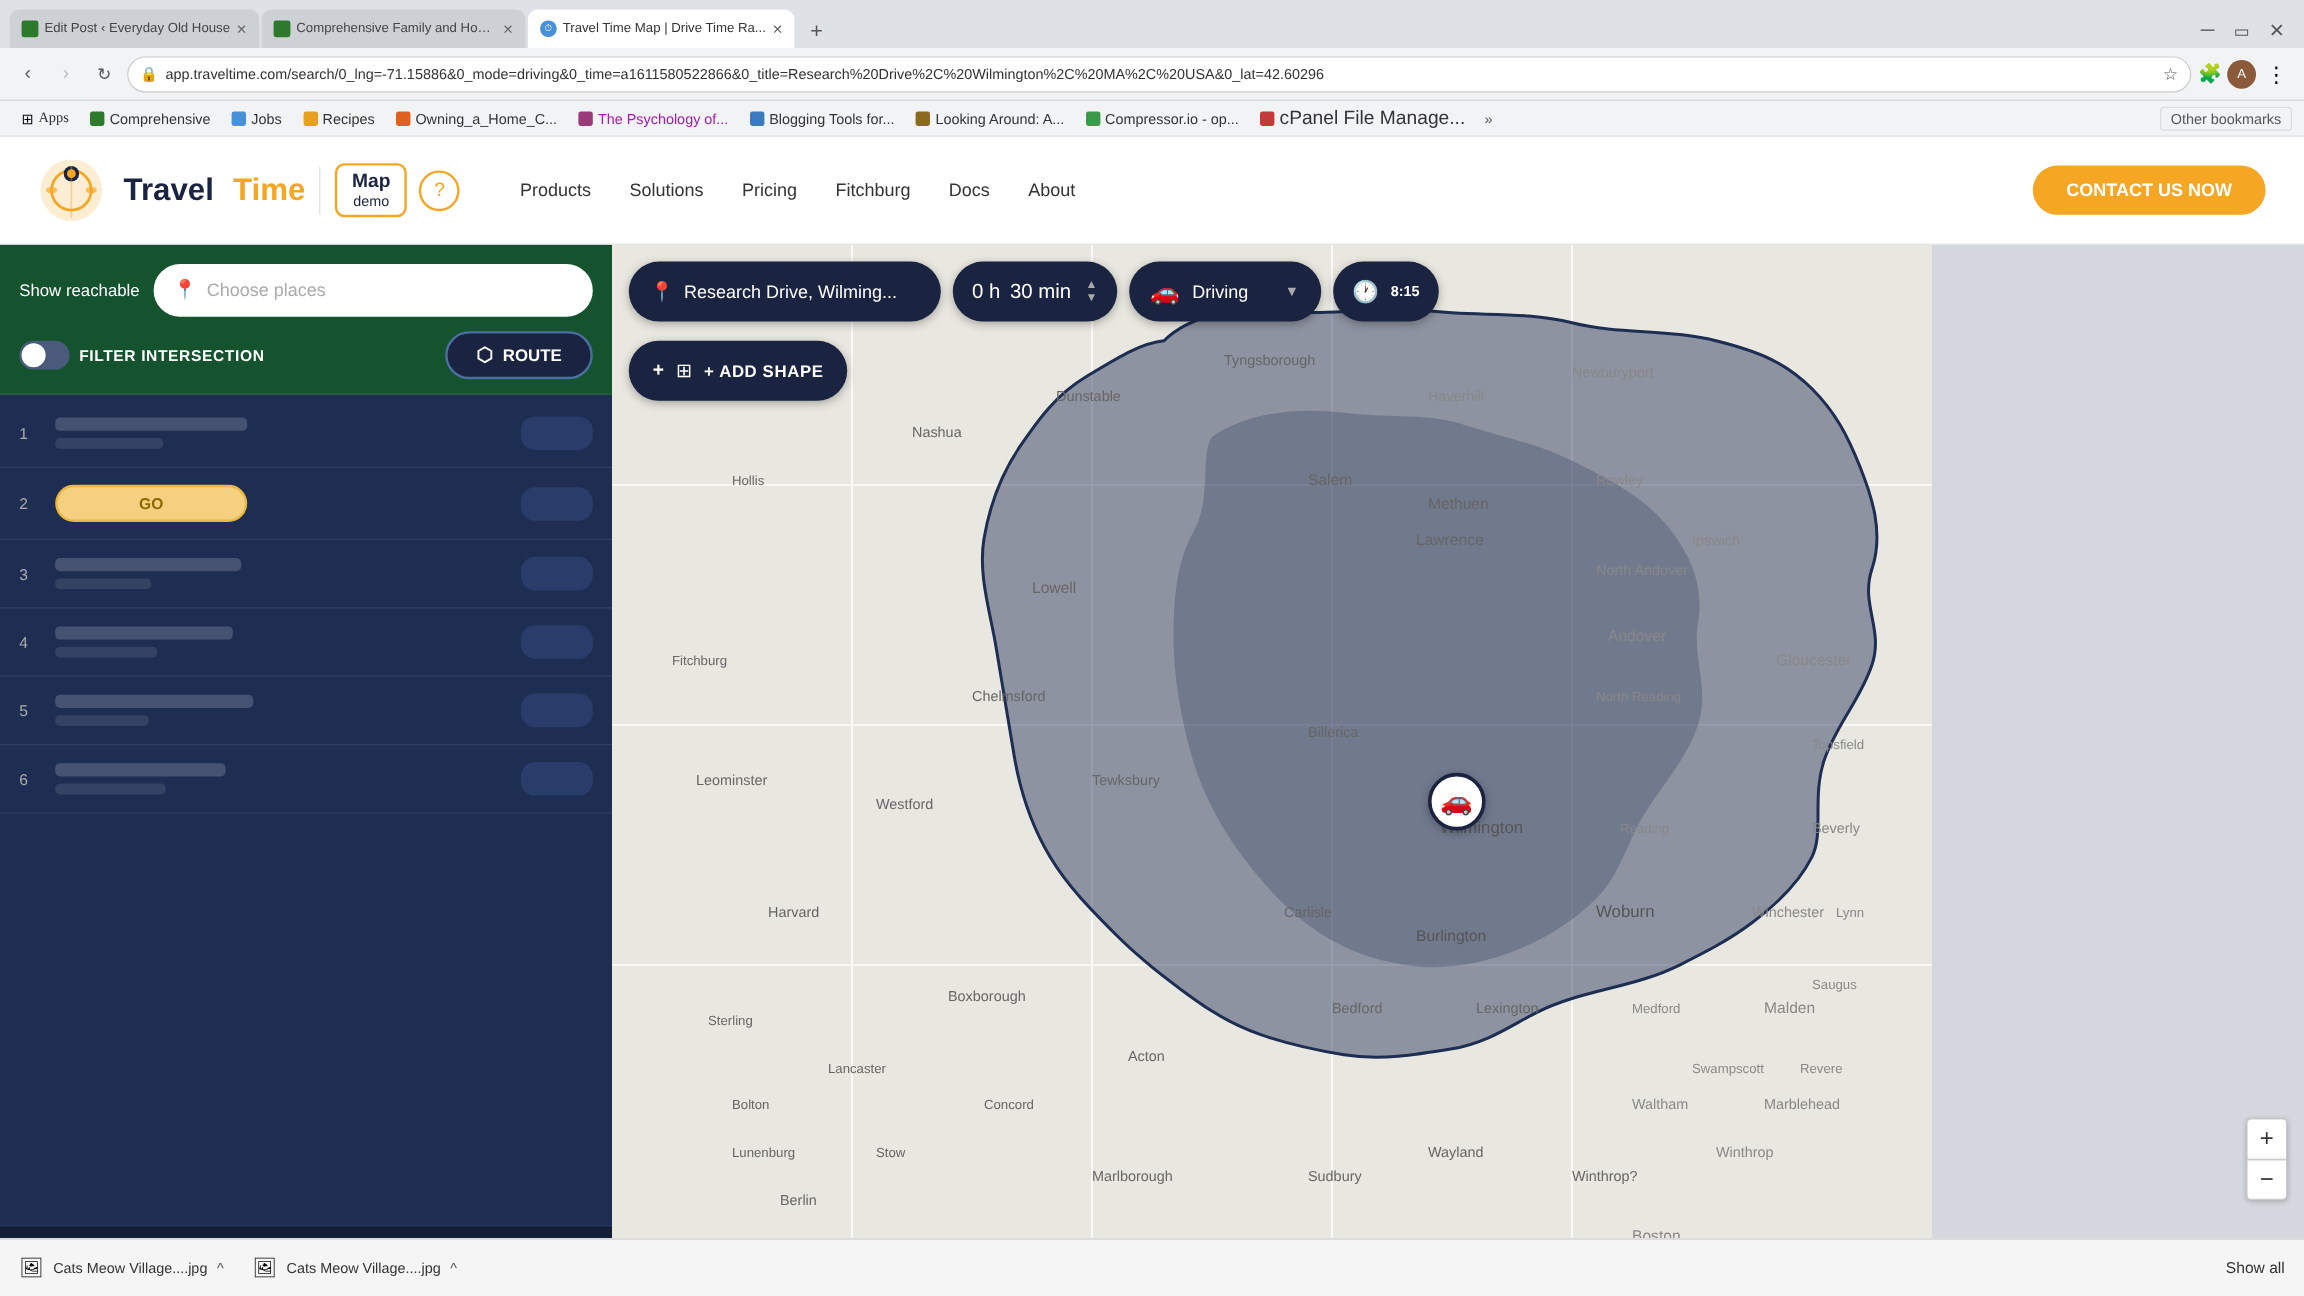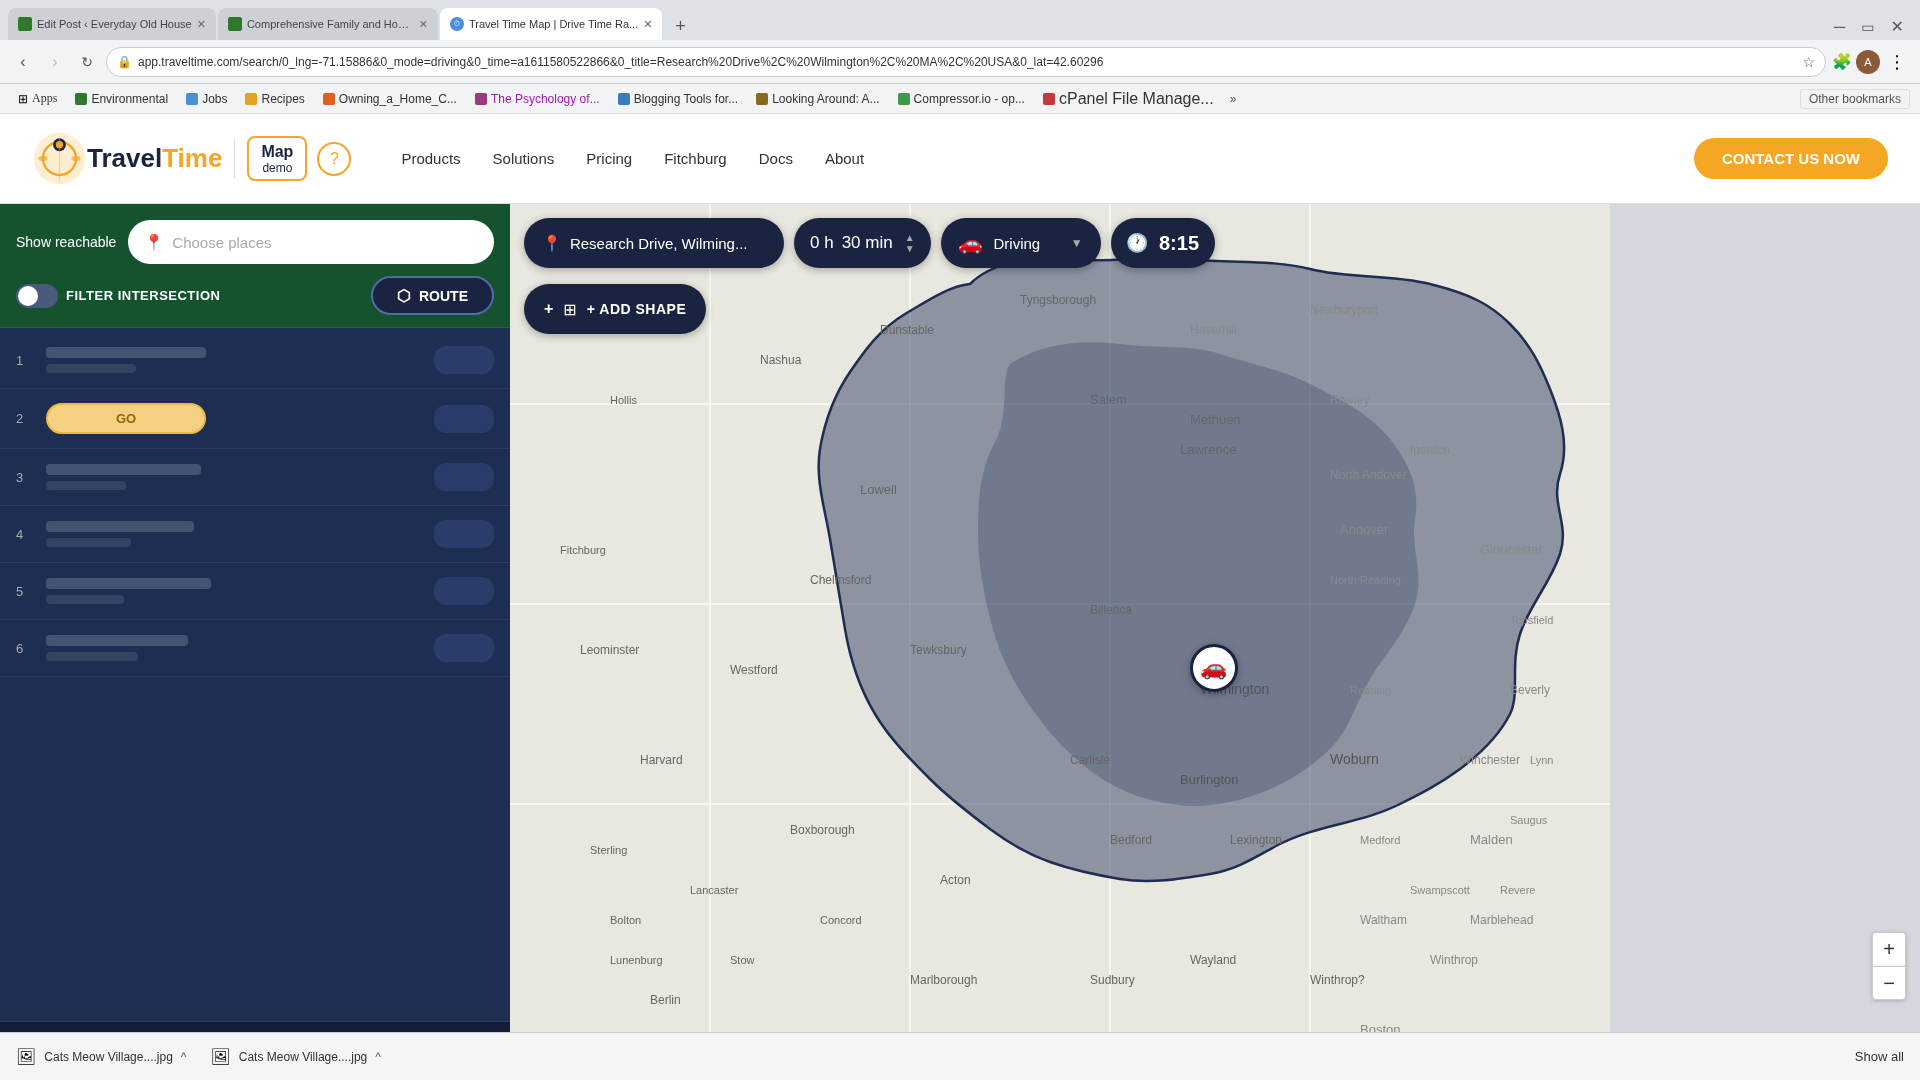--- a/index.html
+++ b/index.html
@@ -51,21 +51,21 @@
     </div>
   </div>
 
   <div style="display:flex;align-items:center;padding:2px 10px;gap:2px;background:#f1f3f4;height:30px;border-bottom:1px solid #ddd;font-size:12px;overflow:hidden;">
     <div style="display:flex;align-items:center;gap:4px;padding:2px 8px;border-radius:4px;cursor:pointer;white-space:nowrap;">
       <span style="font-size:12px;">⊞</span>
       <span style="font-size:12px;color:#333;font-family:Liberation Serif, serif;">Apps</span>
     </div>
     <div style="display:flex;align-items:center;gap:4px;padding:2px 8px;border-radius:4px;cursor:pointer;white-space:nowrap;">
       <span style="width:12px;height:12px;background:#2d7a2d;border-radius:2px;flex-shrink:0;"></span>
-      <span style="font-size:12px;color:#333;">Environmental</span>
+      <span style="font-size:12px;color:#333;">Comprehensive</span>
     </div>
     <div style="display:flex;align-items:center;gap:4px;padding:2px 8px;border-radius:4px;cursor:pointer;white-space:nowrap;">
       <span style="width:12px;height:12px;background:#4a90d9;border-radius:2px;flex-shrink:0;"></span>
       <span style="font-size:12px;color:#333;">Jobs</span>
     </div>
     <div style="display:flex;align-items:center;gap:4px;padding:2px 8px;border-radius:4px;cursor:pointer;white-space:nowrap;">
       <span style="width:12px;height:12px;background:#e8a020;border-radius:2px;flex-shrink:0;"></span>
       <span style="font-size:12px;color:#333;">Recipes</span>
     </div>
     <div style="display:flex;align-items:center;gap:4px;padding:2px 8px;border-radius:4px;cursor:pointer;white-space:nowrap;">
@@ -93,21 +93,21 @@
       <span style="font-size:16px;color:#333;">cPanel File Manage...</span>
     </div>
     <div style="font-size:12px;color:#555;padding:2px 6px;cursor:pointer;">»</div>
     <div style="margin-left:auto;font-size:12px;color:#555;cursor:pointer;padding:2px 8px;border:1px solid #ddd;border-radius:3px;">Other bookmarks</div>
   </div>
 </div>
 
 <div style="display:flex;flex-direction:column;height:calc(1080px - 114px);">
 
   <div style="background:#fff;display:flex;align-items:center;padding:0 32px;height:90px;border-bottom:1px solid #e0e0e0;width:100%;flex-shrink:0;">
-    <div style="display:flex;align-items:center;gap:0;cursor:pointer;justify-content:center;">
+    <div style="display:flex;align-items:center;gap:16px;cursor:pointer;justify-content:center;">
 
       <svg width="55" height="55" viewBox="0 0 60 60">
         <circle cx="30" cy="30" r="28" fill="#f5a623" opacity="0.2"></circle>
         <circle cx="30" cy="30" r="18" fill="none" stroke="#f5a623" stroke-width="2.5"></circle>
         <circle cx="30" cy="15" r="7" fill="#1a2340"></circle>
         <circle cx="30" cy="15" r="4" fill="#f5a623"></circle>
         <line x1="30" y1="8" x2="30" y2="55" stroke="#f5a623" stroke-width="1.5" opacity="0.4"></line>
         <ellipse cx="48" cy="30" rx="5" ry="3" fill="#f5a623" opacity="0.7"></ellipse>
         <ellipse cx="12" cy="30" rx="5" ry="3" fill="#f5a623" opacity="0.7"></ellipse>
       </svg>
@@ -353,21 +353,21 @@
         </div>
 
         <div style="background:#1a2340;border-radius:28px;height:50px;display:flex;align-items:center;padding:0 18px;gap:10px;min-width:160px;cursor:pointer;box-shadow:0 2px 8px rgba(0,0,0,0.3);">
           <span style="color:#e83a3a;font-size:20px;">🚗</span>
           <span style="font-size:15px;color:#fff;flex:1;">Driving</span>
           <span style="color:#aaa;font-size:12px;">▼</span>
         </div>
 
         <div style="background:#1a2340;border-radius:28px;height:50px;display:flex;align-items:center;padding:0 16px;gap:10px;cursor:pointer;box-shadow:0 2px 8px rgba(0,0,0,0.3);">
           <span style="color:#fff;font-size:18px;">🕐</span>
-          <span style="font-size:20px;color:#fff;font-weight:600;">8:15</span>
+          <span style="font-size:12px;color:#fff;font-weight:600;">8:15</span>
         </div>
       </div>
 
       <div style="position:absolute;top:80px;left:14px;background:#1a2340;border-radius:28px;height:50px;display:flex;align-items:center;padding:0 20px;gap:10px;cursor:pointer;box-shadow:0 2px 8px rgba(0,0,0,0.3);z-index:10;">
         <span style="color:#fff;font-size:16px;font-weight:700;">+</span>
         <span style="color:#fff;font-size:16px;">⊞</span>
         <span style="font-size:14px;color:#fff;font-weight:700;letter-spacing:0.5px;">+ ADD SHAPE</span>
       </div>
 
       <div style="position:absolute;right:14px;bottom:80px;display:flex;flex-direction:column;z-index:10;">

